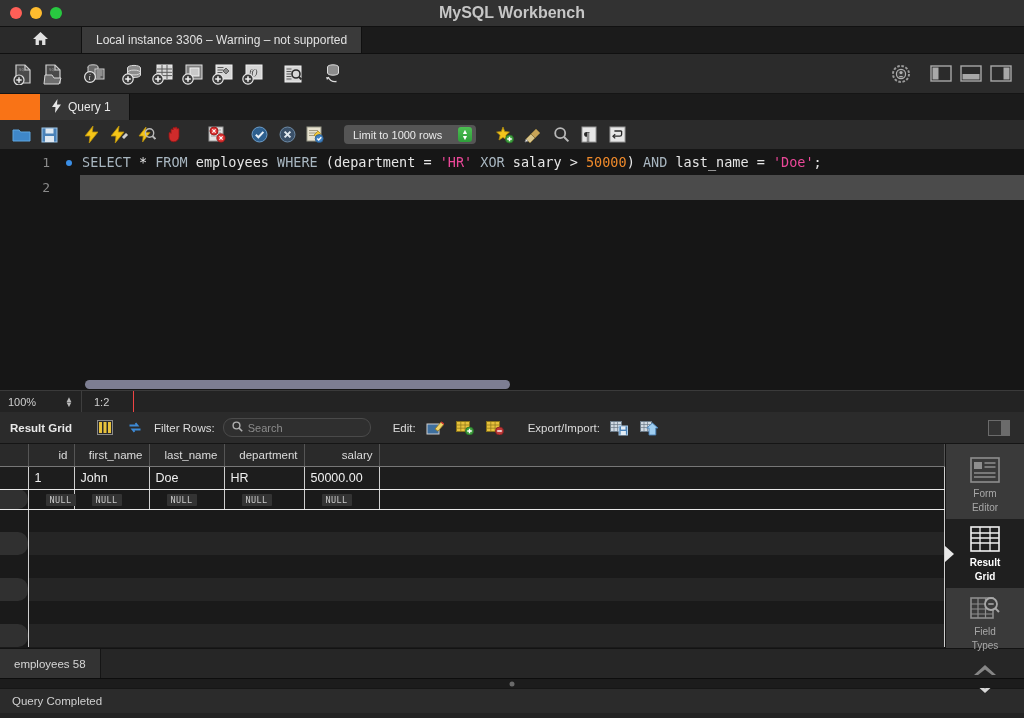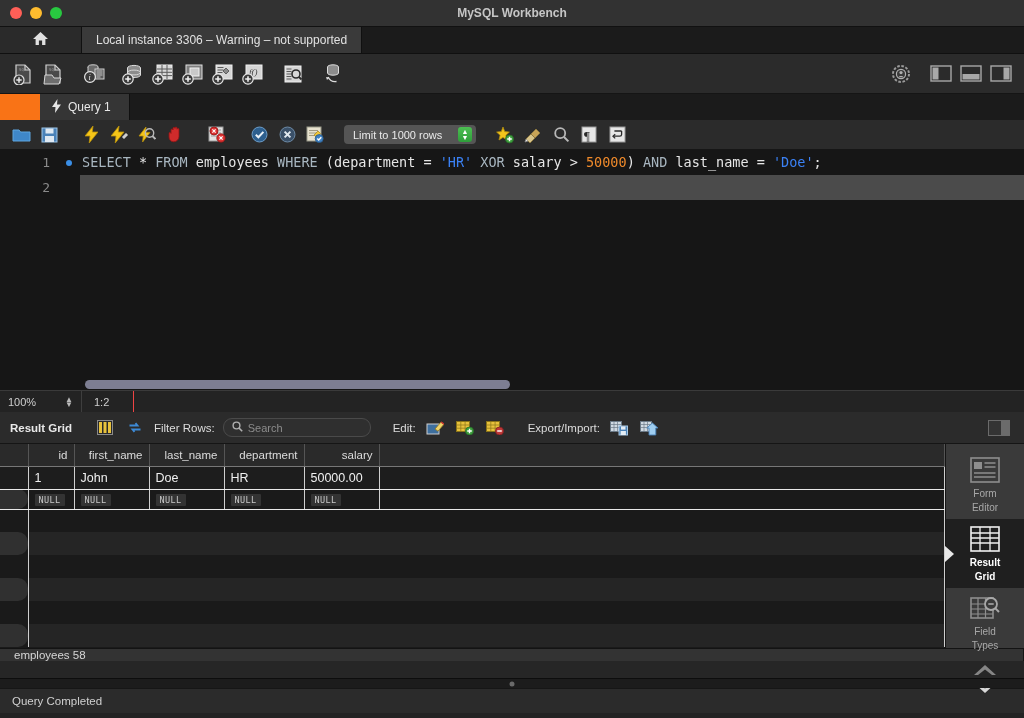--- a/index.html
+++ b/index.html
@@ -20,21 +20,21 @@
     border-bottom: 1px solid #111;
     display: flex; align-items: center;
   }
   .traffic { display: flex; gap: 8px; padding-left: 10px; }
   .dot { width: 12px; height: 12px; border-radius: 50%; display: block; }
   .dot.red { background: #ff5f57; }
   .dot.yellow { background: #febc2e; }
   .dot.green { background: #28c840; }
   .win-title {
     position: absolute; left: 0; right: 0; text-align: center;
-    font-size: 12px; font-weight: bold; color: #c6c6c6;
+    font-size: 16px; font-weight: bold; color: #c6c6c6;
     pointer-events: none;
   }
 
   
   .tabstrip {
     height: 27px; background: #1b1b1b; display: flex; align-items: stretch;
     border-bottom: 1px solid #101010;
   }
   .home-tab {
     width: 82px; display: flex; align-items: center; justify-content: center;
@@ -100,21 +100,21 @@
   .coderow { display: flex; height: 25px; }
   .gutter {
     width: 58px; text-align: right; padding-right: 8px;
     color: #8a8a8a; font-size: 13px; flex: none;
   }
   .gmark { width: 22px; flex: none; text-align: center; }
   .bluedot { display:inline-block; width: 6px; height: 6px; border-radius: 50%; background: #3a8ee6; vertical-align: middle; }
   .codeline { flex: 1; white-space: pre; color: #e6e6e6; padding-left: 2px; }
   .codeline.empty { background: #4b4b4b; }
   .k-kw { color: #a8b6c0; }
-  .k-str { color: #3b82f6; }
+  .k-str { color: #ec4899; }
   .k-num { color: #ef8a2b; }
   .k-plain { color: #e6e6e6; }
 
   .editor-statusbar {
     position: relative; height: 22px; background: #232323;
     display: flex; align-items: center; border-top: 1px solid #3a3a3a;
     font-size: 11px; color: #cfcfcf;
   }
   .zoombox { width: 82px; display: flex; align-items: center; justify-content: space-between;
              padding: 0 8px; border-right: 1px solid #3e3e3e; height: 100%; }
@@ -158,20 +158,21 @@
     border-right: 1px solid #cfcfcf; border-bottom: none; vertical-align: middle;
   }
   tr.rowsel td { background: #1d1d1d; border-bottom: 1px solid #e9e9e9; }
   tr.rownull td { background: #1a1a1a; height: 20px; border-bottom: 1px solid #e9e9e9; }
   tr.blank-a td { background: #1a1a1a; }
   tr.blank-b td { background: #252525; }
   .nullchip {
     display: inline-block; background: #333; color: #c9c9c9; font-size: 8.5px;
     font-family: "DejaVu Sans Mono", monospace; padding: 1px 4px; border-radius: 1px;
     letter-spacing: .4px;
+    margin-left: 11px;
   }
   .rowhdr { width: 28px; }
   th.rowhdr, td.rowhdr { background: #1e1e1e; border-right: 1px solid #cfcfcf; }
   tr.rownull td.rowhdr { background: #303030; border-radius: 0 10px 10px 0; }
   tr.blank-b td.rowhdr { background: #303030; border-radius: 0 10px 10px 0; }
 
   
   .rightpanel {
     width: 79px; background: #3a3a3a; flex: none; position: relative;
     display: flex; flex-direction: column; align-items: center; padding-top: 6px;
@@ -187,21 +188,20 @@
     content: ""; position: absolute; left: -1px; top: 50%; transform: translateY(-50%);
     border-top: 8px solid transparent; border-bottom: 8px solid transparent;
     border-left: 9px solid #e8e8e8;
   }
   .rp-chevrons { margin-top: 6px; display: flex; flex-direction: column; align-items: center; color: #9a9a9a; }
 
   
   .bottombar {
     height: 30px; background: #262626; display: flex; align-items: stretch;
     border-top: 1px solid #131313;
-    flex-direction: column;
   }
   .btab {
     padding: 0 14px; display: flex; align-items: center; background: #333;
     font-size: 11.5px; color: #d6d6d6; border-right: 1px solid #151515;
   }
   .bfill { flex: 1; }
   .bbtns { display: flex; align-items: center; gap: 8px; padding-right: 10px; }
   .gbtn {
     min-width: 68px; height: 20px; border: 1px solid #5a5a5a; border-radius: 3px;
     background: #2e2e2e; color: #8d8d8d; font-size: 11.5px;

